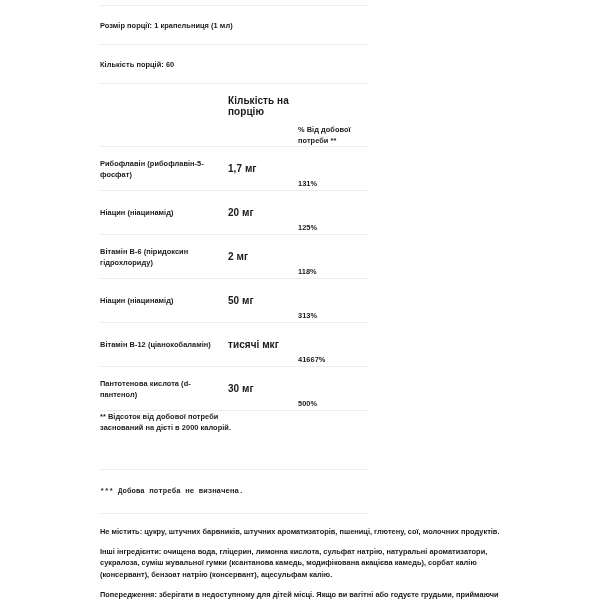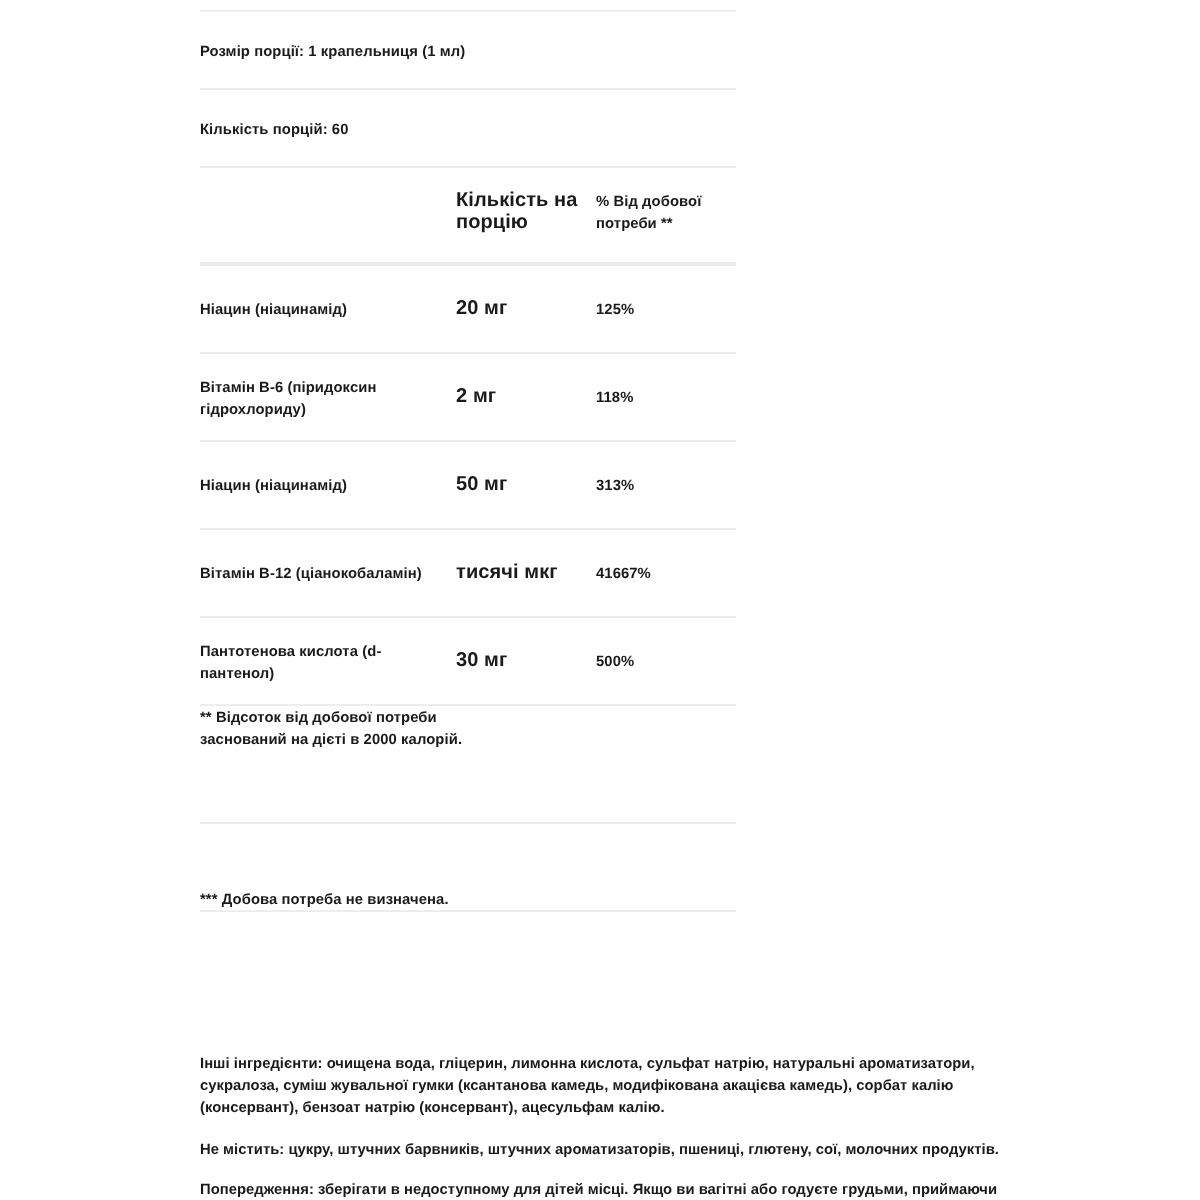--- a/index.html
+++ b/index.html
@@ -78,20 +78,21 @@
   }
 
   .c-dv {
     flex: 1 1 auto;
     font-size: 7.4px;
     line-height: 11px;
     font-weight: bold;
     letter-spacing: 0.05px;
     color: #1a1a1a;
     box-sizing: border-box;
+    margin-top: 29px;
   }
 
   .simple-line {
     font-size: 7.4px;
     line-height: 11px;
     font-weight: bold;
     letter-spacing: 0.05px;
     color: #1a1a1a;
   }
 
@@ -100,22 +101,23 @@
     align-items: flex-start;
     min-height: 58px;
   }
 
   .noteblock .simple-line {
     white-space: pre-line;
   }
 
   .noteblock2 {
     display: flex;
-    align-items: flex-end;
+    align-items: center;
     min-height: 43px;
+    font-family: Liberation Mono, monospace;
   }
 
   
   .footer {
     position: absolute;
     left: 100px;
     top: 526px;
     width: 412px;
   }
 
@@ -154,20 +156,25 @@
     <div class="rule"></div>
 
     <div class="srow headrow">
       <span class="c-name"></span>
       <span class="c-amount">Кількість на порцію</span>
       <span class="c-dv">% Від добової потреби **</span>
     </div>
 
     <div class="rule"></div>
 
+    <div class="srow">
+      <span class="c-name">Рибофлавін (рибофлавін-5-фосфат)</span>
+      <span class="c-amount">1,7 мг</span>
+      <span class="c-dv">131%</span>
+    </div>
 
     <div class="rule"></div>
 
     <div class="srow">
       <span class="c-name">Ніацин (ніацинамід)</span>
       <span class="c-amount">20 мг</span>
       <span class="c-dv">125%</span>
     </div>
 
     <div class="rule"></div>
@@ -213,18 +220,18 @@
 
     <div class="noteblock2">
       <span class="simple-line">*** Добова потреба не визначена.</span>
     </div>
 
     <div class="rule"></div>
 
   </div>
 
   <div class="footer">
+    <p class="para">Не містить: цукру, штучних барвників, штучних ароматизаторів, пшениці, глютену, сої, молочних продуктів.</p>
     <p class="para">Інші інгредієнти: очищена вода, гліцерин, лимонна кислота, сульфат натрію, натуральні ароматизатори, сукралоза, суміш жувальної гумки (ксантанова камедь, модифікована акацієва камедь), сорбат калію (консервант), бензоат натрію (консервант), ацесульфам калію.</p>
-    <p class="para">Не містить: цукру, штучних барвників, штучних ароматизаторів, пшениці, глютену, сої, молочних продуктів.</p>
     <p class="para last">Попередження: зберігати в недоступному для дітей місці. Якщо ви вагітні або годуєте грудьми, приймаючи інші харчові добавки або ліки, проконсультуйтеся з лікарем перед використанням. Після відкриття зберігати в холодильнику.</p>
   </div>
 
 </div>
 
 </body></html>

